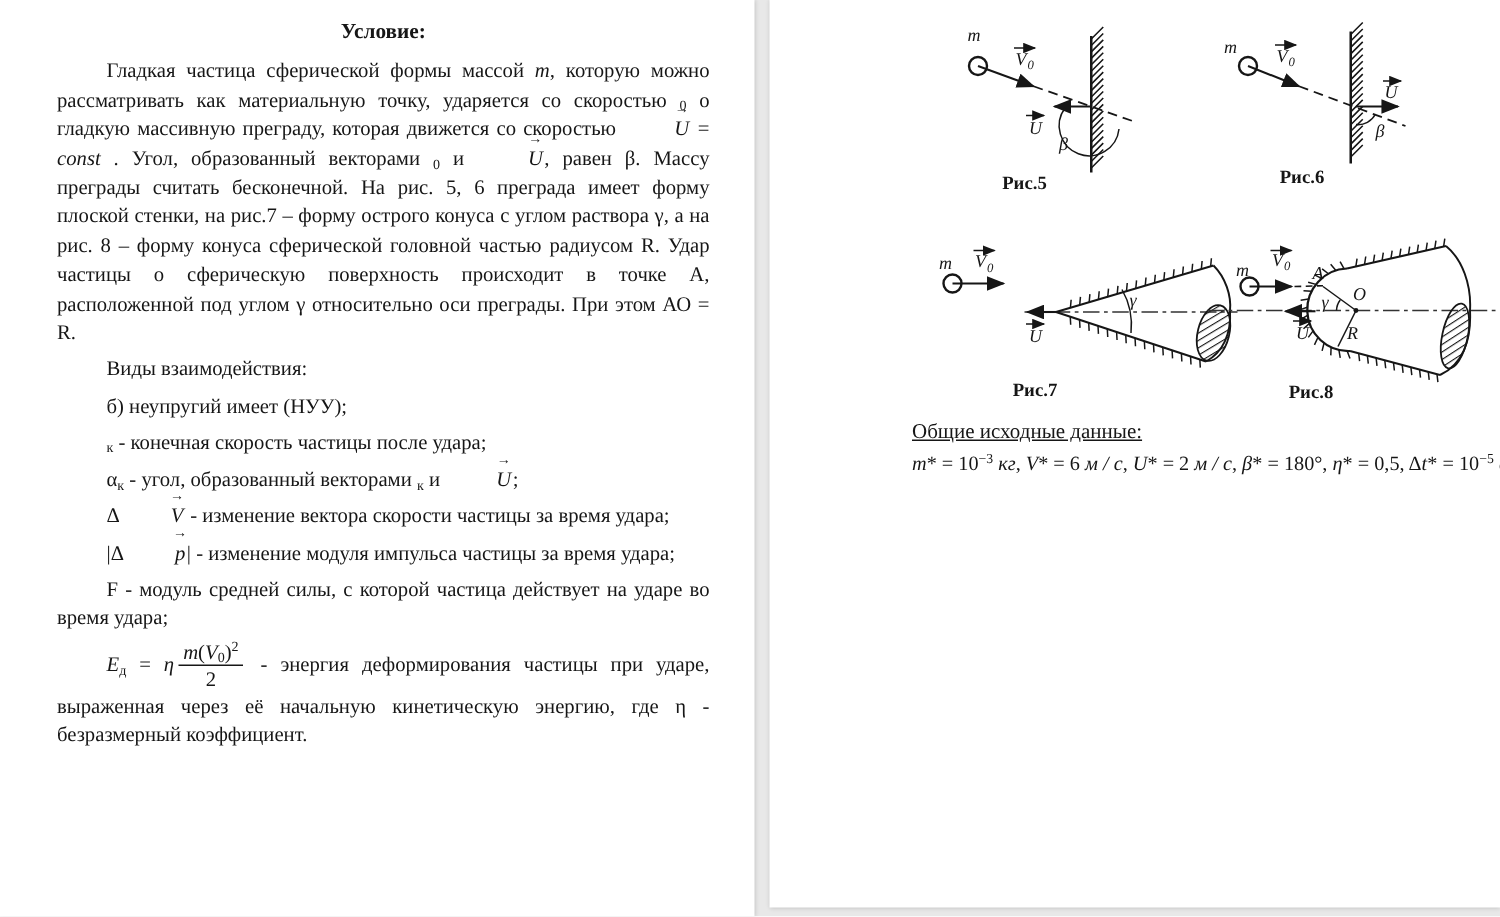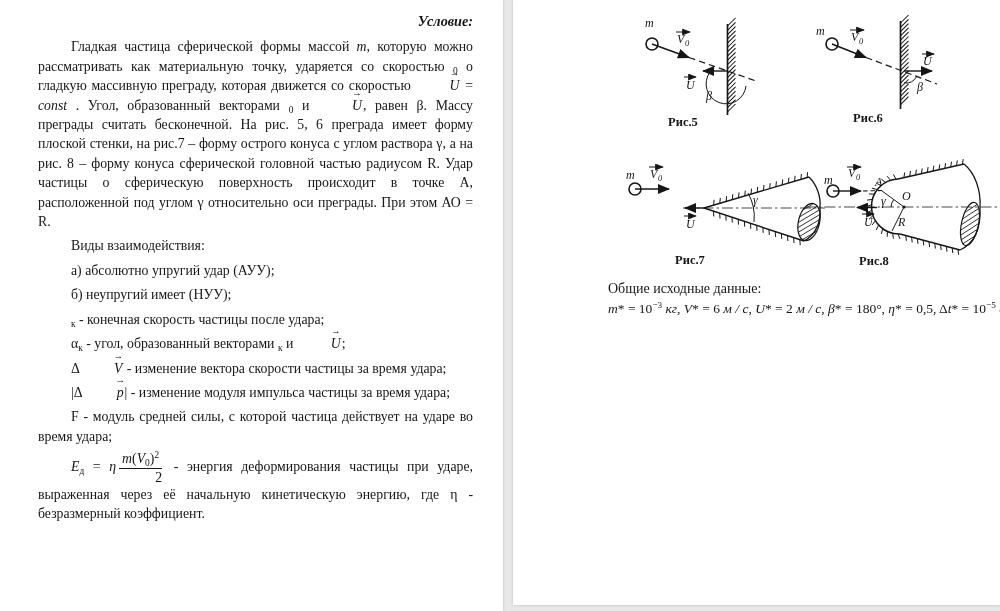--- a/index.html
+++ b/index.html
@@ -9,58 +9,57 @@
   }
   html,body{margin:0;padding:0;background:#fff;}
   .stage{position:relative;width:1000px;height:611px;background:var(--gap);overflow:hidden;
          font-family:"Liberation Serif","DejaVu Serif",serif;color:var(--ink);}
   .page{position:absolute;background:#fff;box-shadow:0 0 3px rgba(0,0,0,.18);}
   .page-left{left:0;top:0;width:503px;height:611px;}
   .page-right{left:513px;top:0;width:487px;height:605px;}
 
   
   .text-col{padding:12px 30px 0 38px;font-size:13.8px;line-height:19.4px;text-align:justify;}
-  .doc-heading{font-weight:bold;font-size:14.2px;margin:0 0 6px 0;text-align:right;font-style:italic;}
+  .doc-heading{font-weight:bold;font-size:14.2px;margin:0 0 6px 0;text-align:center;}
   .text-col p{margin:0 0 5px 0;text-indent:33px;}
   .it{font-style:italic;}
   sub,sup{font-size:0.68em;line-height:0;}
   sub{vertical-align:-0.28em;}
   sup{vertical-align:0.5em;}
   .uline{border-bottom:1px solid var(--ink);
          text-decoration:underline wavy var(--squiggle);
          text-decoration-thickness:1px;text-underline-offset:3px;}
   .vec{display:inline-block;position:relative;font-style:italic;padding:0 1px;}
   .vec .arr{position:absolute;top:-0.72em;left:50%;transform:translateX(-50%);
             font-size:0.68em;font-style:normal;line-height:1;letter-spacing:0;}
-  .frac{display:inline-block;vertical-align:middle;text-align:right;line-height:1.12;
+  .frac{display:inline-block;vertical-align:middle;text-align:center;line-height:1.12;
         margin:0 3px;text-indent:0;}
   .frac .num{display:block;padding:0 3px 1px;}
   .frac .den{display:block;border-top:1.1px solid var(--ink);padding-top:1px;}
 
   
   .fig{position:absolute;}
   .fig svg{display:block;overflow:visible;}
   .flbl{font:italic 12px "Liberation Serif","DejaVu Serif",serif;fill:var(--ink);}
   .fsub{font:italic 8.5px "Liberation Serif","DejaVu Serif",serif;fill:var(--ink);}
   .fcap{font:bold 12.5px "Liberation Serif","DejaVu Serif",serif;fill:var(--ink);}
-  .given-heading{position:absolute;left:95px;top:281px;font-size:14px;}
+  .given-heading{position:absolute;left:95px;top:281px;font-size:14px;text-decoration:underline;}
   .given-line{position:absolute;left:95px;top:301px;font-size:13.5px;white-space:nowrap;}
 </style>
 </head>
 <body>
 
 <div class="stage">
 
   <div class="page page-left">
     <div class="text-col">
       <div class="doc-heading">Условие:</div>
 
     <p>Гладкая частица сферической формы массой <span class="it">m</span>, которую можно рассматривать как материальную точку, ударяется со скоростью <sub>0</sub> о гладкую массивную преграду, которая движется со скоростью <span class="vec"><span class="arr">→</span><span class="vl">U</span></span> = <span class="it">const</span> . Угол, образованный векторами <sub>0</sub> и <span class="vec"><span class="arr">→</span><span class="vl">U</span></span>,  равен β. Массу преграды считать бесконечной. На рис. 5, 6 преграда имеет форму плоской стенки, на рис.7 – форму острого конуса с углом раствора γ, а на рис. 8 – форму конуса сферической головной частью радиусом R. Удар частицы о сферическую поверхность происходит в точке А, расположенной под углом γ относительно оси преграды. При этом АО = R.</p>
         <p>Виды взаимодействия:</p>
-        <p>а) абсолютно упругий удар (АУУ);</p>
         <p>б) неупругий имеет (НУУ);</p>
         <p><sub>к</sub> - конечная скорость частицы после удара;</p>
         <p>α<sub>к</sub> - угол, образованный векторами <sub>к</sub> и <span class="vec"><span class="arr">→</span><span class="vl">U</span></span>;</p>
         <p>Δ<span class="vec"><span class="arr">→</span><span class="vl">V</span></span> - изменение вектора скорости частицы за время удара;</p>
         <p>|Δ<span class="vec"><span class="arr">→</span><span class="vl">p</span></span>| - изменение модуля импульса частицы за время удара;</p>
         <p>F - модуль средней силы, с которой частица действует на ударе во время удара;</p>
         <p><span class="it">E</span><sub>д</sub> = <span class="it">η</span><span class="frac"><span class="num"><span class="it">m</span>(<span class="it">V</span><sub>0</sub>)<sup>2</sup></span><span class="den">2</span></span> -  энергия деформирования частицы при ударе, выраженная через её начальную кинетическую энергию, где η - безразмерный коэффициент.</p>
       </div>
   </div>
 

